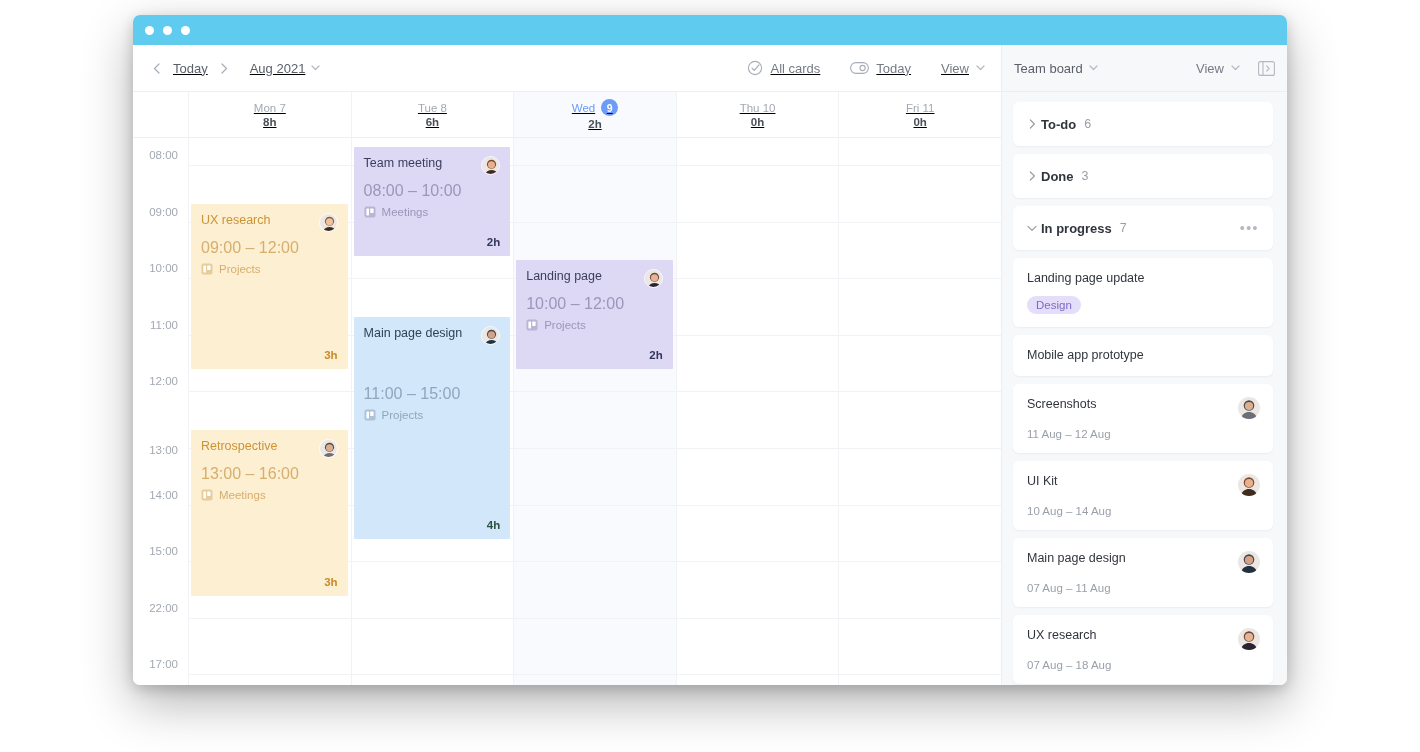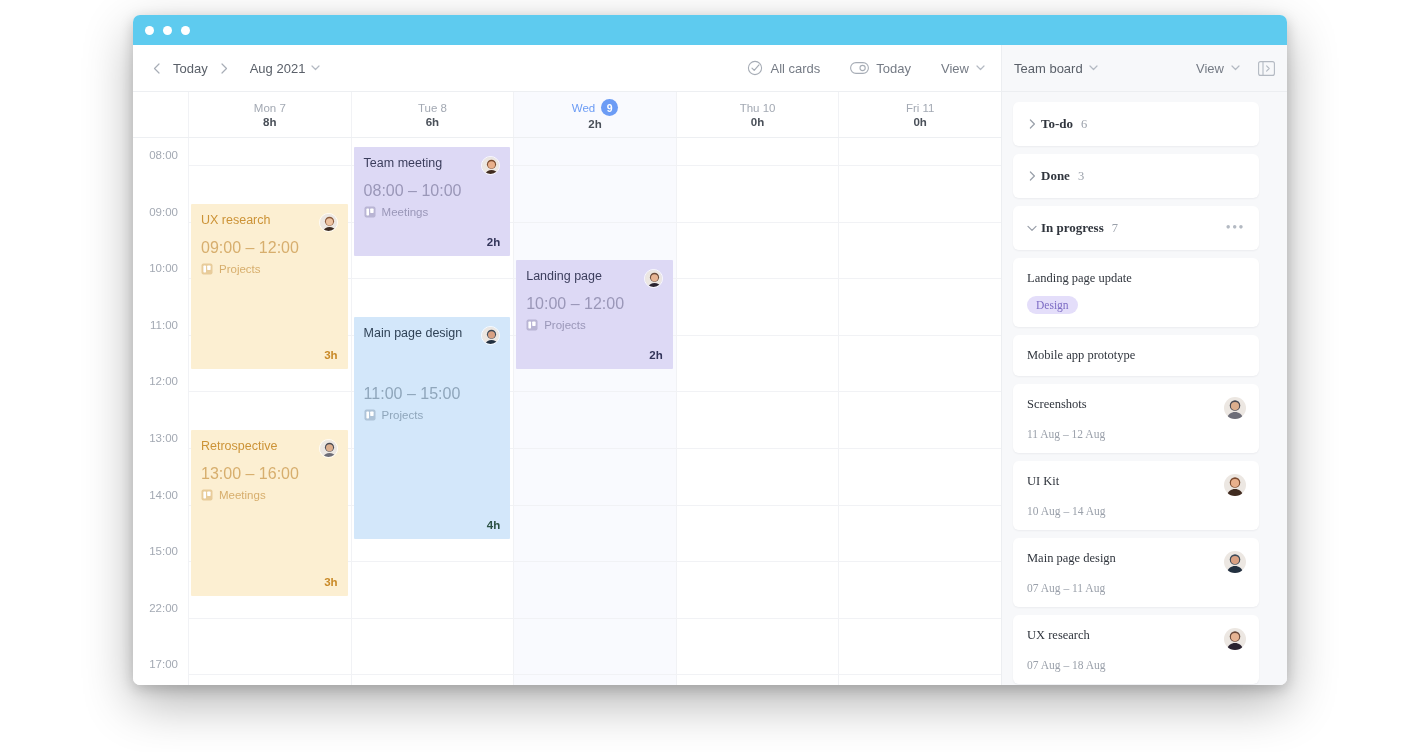--- a/index.html
+++ b/index.html
@@ -22,21 +22,21 @@
   #titlebar {
     height: 30px; width: 100%;
     background: #5ecbef;
     display: flex; align-items: center;
     padding-left: 12px; gap: 9px;
   }
   .traffic { width: 9px; height: 9px; border-radius: 50%; background: #ffffff; }
 
   
   #window-body { display: flex; height: 640px; width: 100%; }
-  #calendar-pane { width: 868px; height: 100%; background: #ffffff; display: flex; flex-direction: column; }
+  #calendar-pane { width: 868px; height: 100%; background: #ffffff; display: flex; flex-direction: column; text-decoration: underline; }
   #board-pane { width: 286px; height: 100%; background: #f7f8fa; border-left: 1px solid #eceef1; display: flex; flex-direction: column; }
 
   
   #calendar-toolbar {
     height: 47px; min-height: 47px;
     display: flex; align-items: center;
     padding: 0 16px 0 12px;
     border-bottom: 1px solid #edeff2;
     background: #ffffff;
   }
@@ -97,21 +97,21 @@
   .ev-dur { position: absolute; right: 10px; bottom: 8px; font-size: 11.5px; font-weight: bold; }
   .avatar { width: 19px; height: 19px; border-radius: 50%; flex: 0 0 19px; overflow: hidden; border: 1.5px solid rgba(255,255,255,0.85); }
   .avatar svg { display: block; }
 
   
   #board-toolbar {
     height: 47px; min-height: 47px; display: flex; align-items: center;
     padding: 0 12px; border-bottom: 1px solid #eceef1; background: #f7f8fa;
   }
   #board-title { font-size: 13px; color: #5a6069; }
-  #board-list { flex: 1; padding: 10px 28px 0 11px; overflow: hidden; font-family: Liberation Serif, serif; }
+  #board-list { flex: 1; padding: 10px 14px 0 11px; overflow: hidden; }
   .section {
     background: #ffffff; border-radius: 6px; margin-bottom: 8px;
     height: 44px; display: flex; align-items: center; padding: 0 14px 0 12px;
     box-shadow: 0 1px 2px rgba(16,24,40,0.05);
   }
   .sec-chev { color: #9aa0aa; font-size: 11px; width: 14px; }
   .sec-name { font-size: 13px; color: #30353d; font-weight: bold; margin-left: 2px; }
   .sec-count { font-size: 12.5px; color: #9aa0aa; margin-left: 8px; }
   .sec-more { margin-left: auto; color: #b3b9c2; font-size: 14px; letter-spacing: 1.5px; line-height: 1; }
   .bcard {
@@ -225,21 +225,21 @@
         </div>
 
       <div id="grid-wrap">
         <div id="grid">
           <div id="gutter">
               <div class="t-label" style="top: 17px;">08:00</div>
               <div class="t-label" style="top: 73.6px;">09:00</div>
               <div class="t-label" style="top: 130.2px;">10:00</div>
               <div class="t-label" style="top: 186.8px;">11:00</div>
               <div class="t-label" style="top: 243.4px;">12:00</div>
-              <div class="t-label" style="top: 300px;">13:00</div>
+              <div class="t-label" style="top: 312px;">13:00</div>
               <div class="t-label" style="top: 356.6px;">14:00</div>
               <div class="t-label" style="top: 413.2px;">15:00</div>
               <div class="t-label" style="top: 469.8px;">22:00</div>
               <div class="t-label" style="top: 526.4px;">17:00</div>
             </div>
           <div id="cols">
               <div class="day-col">
                 <div class="hline" style="top: 27px;"></div>
                 <div class="hline" style="top: 83.6px;"></div>
                 <div class="hline" style="top: 140.2px;"></div>

